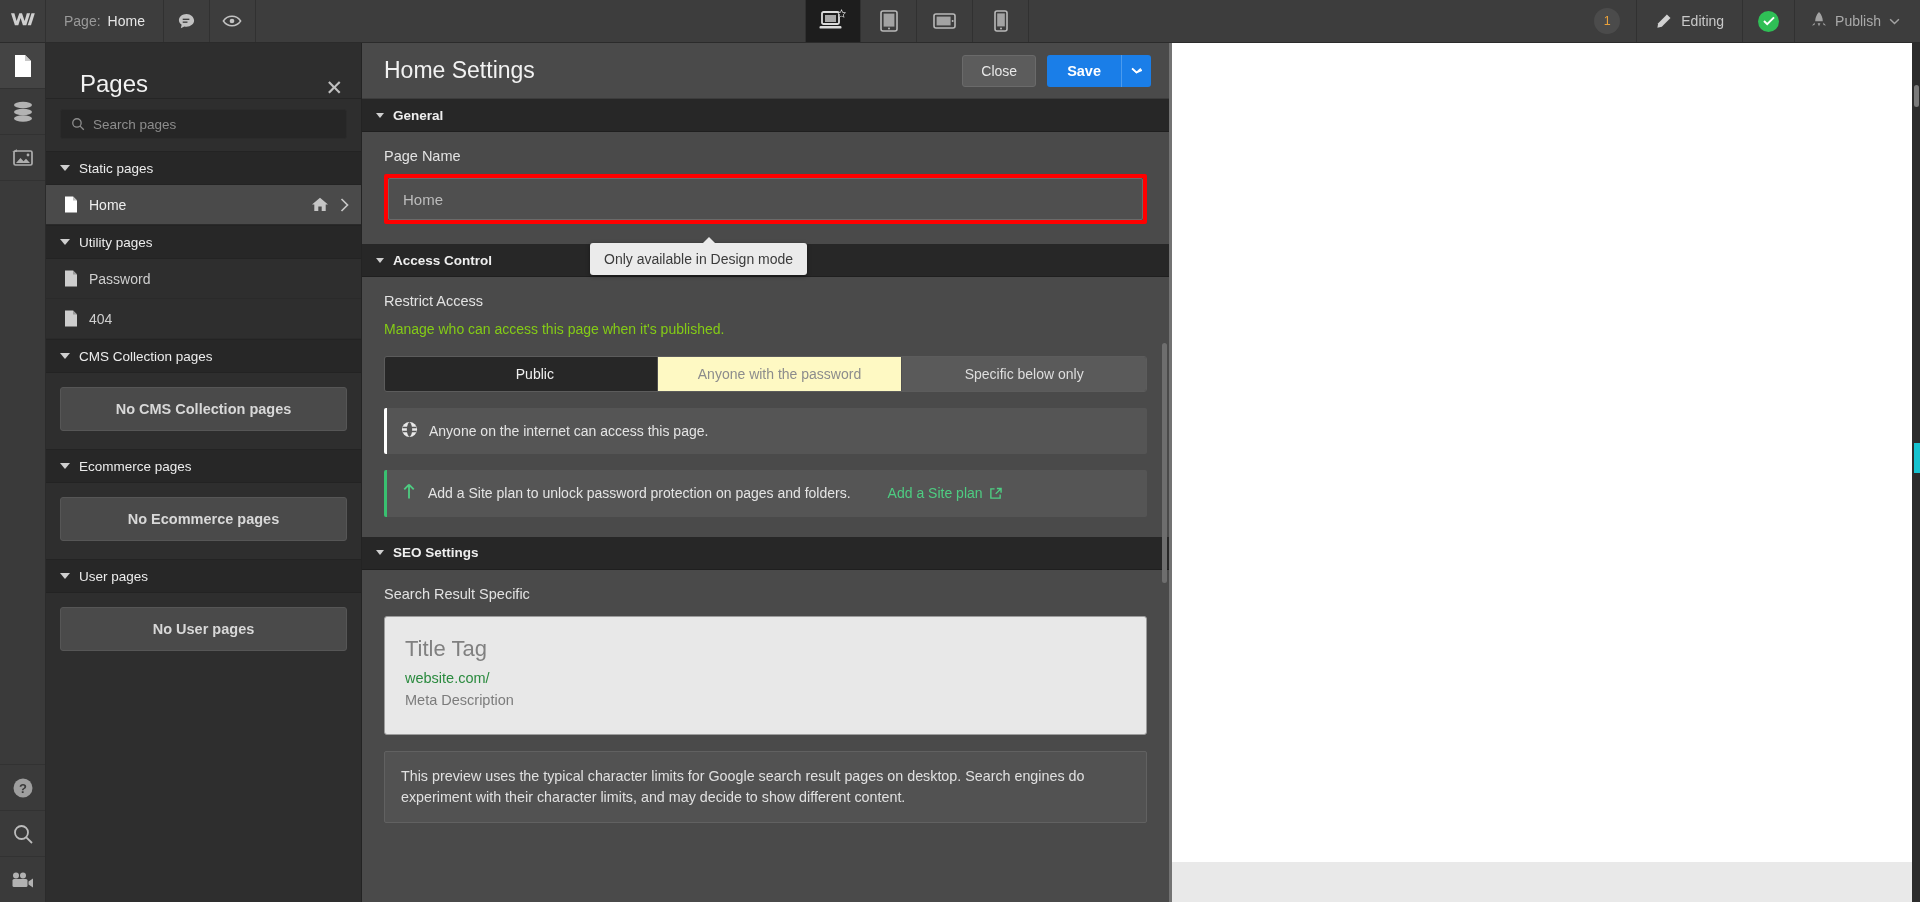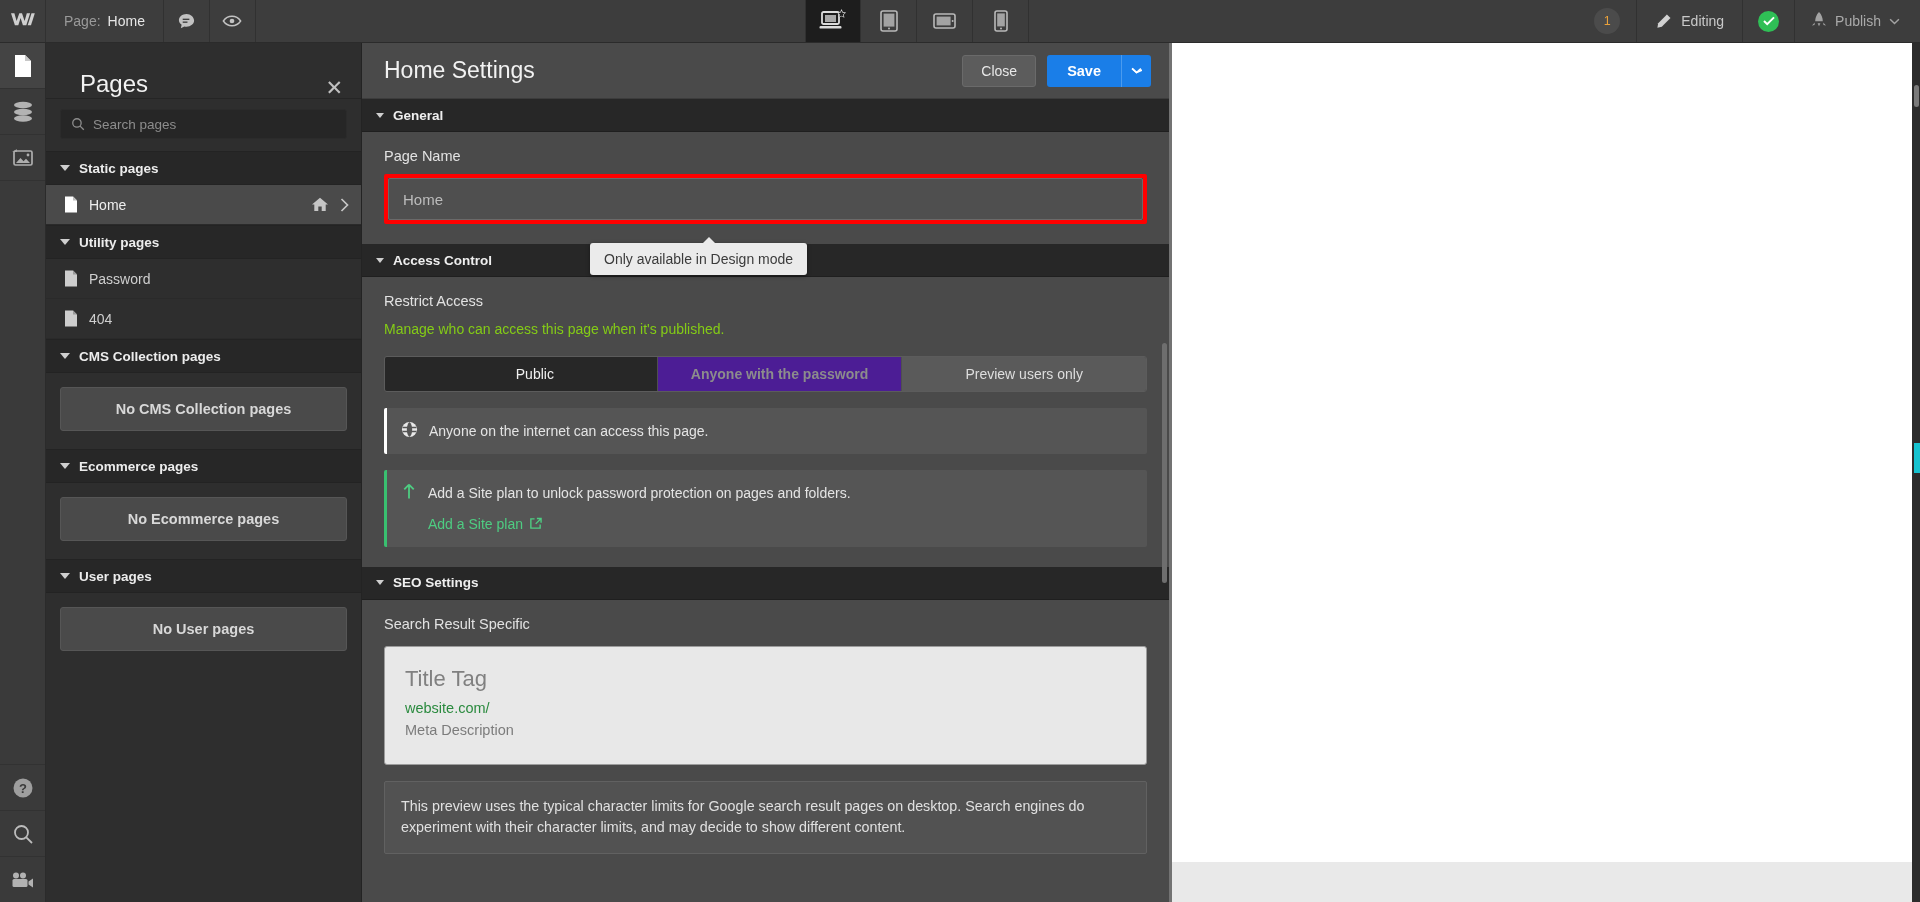--- a/index.html
+++ b/index.html
@@ -103,21 +103,21 @@
     flex: 1 1 auto; background: transparent; border: none; outline: none;
     color: #cfcfcf; font-size: 13.5px; font-family: inherit;
   }
   #pages-search input::placeholder { color: #8d8d8d; }
   #pages-list { flex: 1 1 auto; overflow-y: auto; }
   .grp-head {
     background: #272727;
     height: 34px;
     display: flex; align-items: center; gap: 9px;
     padding: 0 14px;
-    color: #ececec; font-size: 13.5px; font-weight: bold;
+    color: #ececec; font-size: 13.5px; font-weight: normal;
     border-top: 1px solid #232323; border-bottom: 1px solid #232323;
   }
   .caret-d {
     width: 0; height: 0;
     border-left: 5px solid transparent; border-right: 5px solid transparent;
     border-top: 6px solid #cfcfcf;
   }
   .page-row {
     height: 40px;
     display: flex; align-items: center; gap: 11px;
@@ -231,32 +231,32 @@
   .seg {
     flex: 1 1 0; height: 34px;
     display: flex; align-items: center; justify-content: center;
     font-size: 14px; color: #dedede;
     background: #5a5a5a;
     border-right: 1px solid #4f4f4f;
     cursor: pointer;
   }
   .seg:last-child { border-right: none; }
   .seg.active { background: #272727; color: #f0f0f0; padding-left: 28px; }
-  .seg.disabled { color: #8c8c8c; background: #4c1d95; font-weight: bold; }
+  .seg.disabled { color: #8c8c8c; background: #fef9c3; }
 
   .notice {
     background: #555555;
     border-left: 3px solid #ffffff;
     border-radius: 2px;
     margin-top: 16px;
     padding: 13px 14px;
     display: flex; align-items: flex-start; gap: 11px;
     color: #e4e4e4; font-size: 14px; line-height: 1.45;
   }
-  .notice.green { border-left-color: #39c070; flex-direction: column; gap: 10px; }
+  .notice.green { border-left-color: #39c070; flex-direction: row; gap: 10px; }
   .notice-row { display: flex; align-items: flex-start; gap: 11px; }
   .notice-link {
     color: #4ecd82; font-size: 14px; text-decoration: none;
     display: inline-flex; align-items: center; gap: 6px;
     margin-left: 27px; cursor: pointer;
   }
 
   #serp-card {
     background: #e8e8e8;
     border: 1px solid #9c9c9c;
@@ -575,21 +575,21 @@
         <span class="caret-sm"></span>
         <span>Access Control</span>
       </div>
       <div class="sec-body">
         <div class="fld-label">Restrict Access</div>
         <div class="sub-text">Manage who can access this page when it's published.</div>
 
         <div class="seg-control">
           <div class="seg active">Public</div>
           <div class="seg disabled">Anyone with the password</div>
-          <div class="seg">Preview users only</div>
+          <div class="seg">Specific below only</div>
         </div>
 
         <div class="notice">
           <span>
             <svg width="17" height="17" viewBox="0 0 18 18">
                 <circle cx="9" cy="9" r="8" fill="#e9e9e9"></circle>
                 <path fill="#555555" d="M9 1c-1.8 1.5-2.8 4-2.8 8S7.2 15.5 9 17c1.8-1.5 2.8-4 2.8-8S10.8 2.5 9 1z"></path>
                 <path fill="#555555" d="M1.6 6.2h14.8v1.5H1.6zM1.6 10.4h14.8v1.5H1.6z"></path>
               </svg>
           </span>

